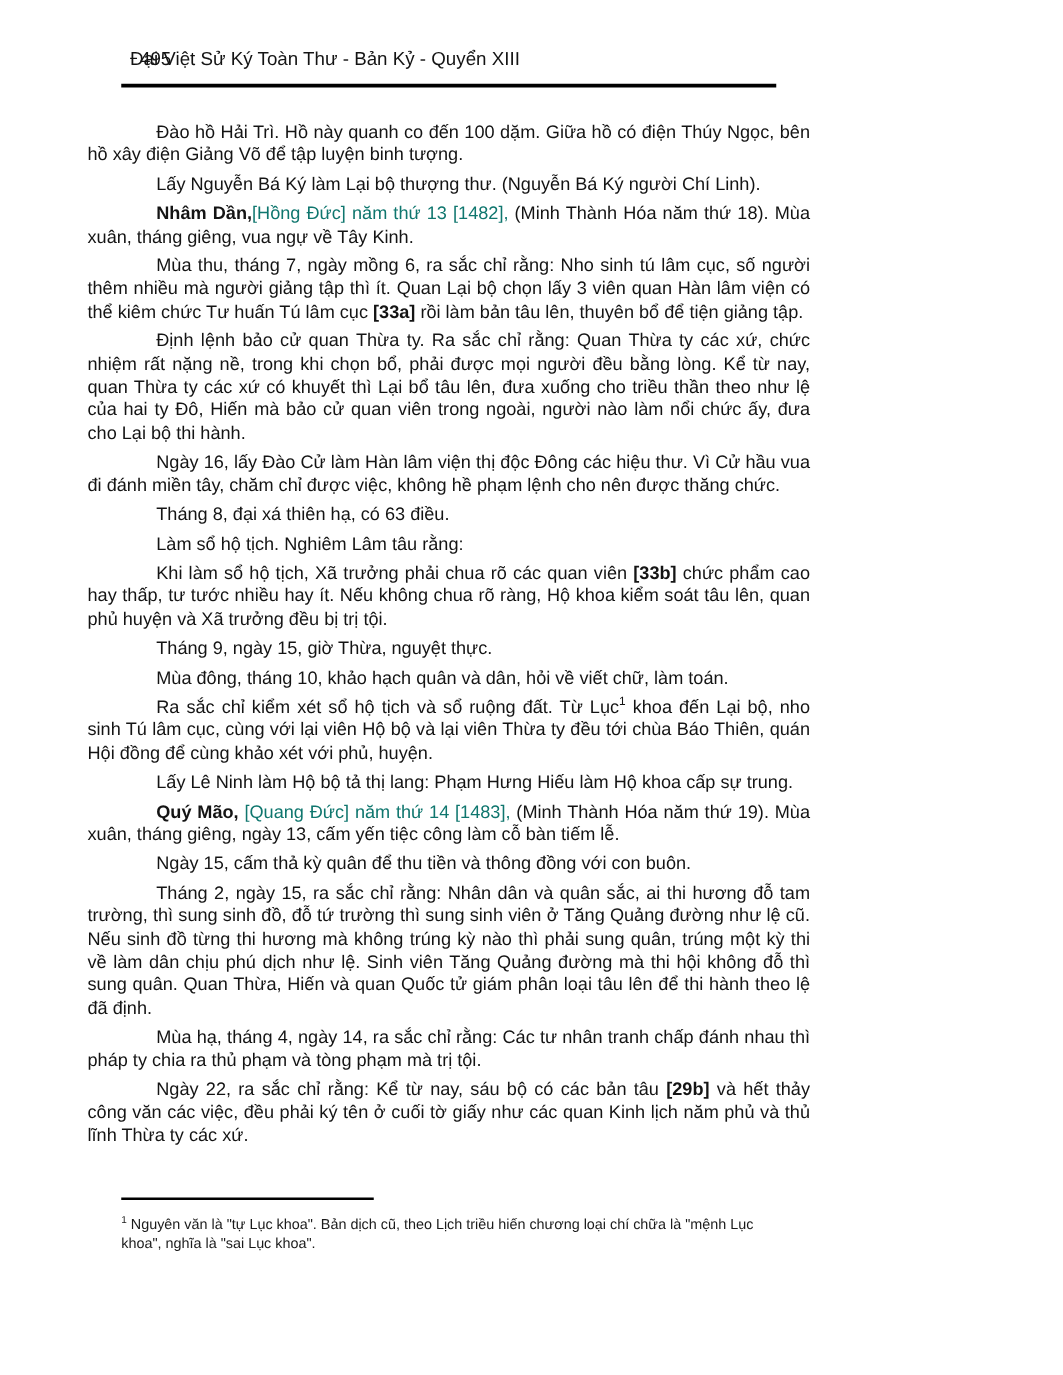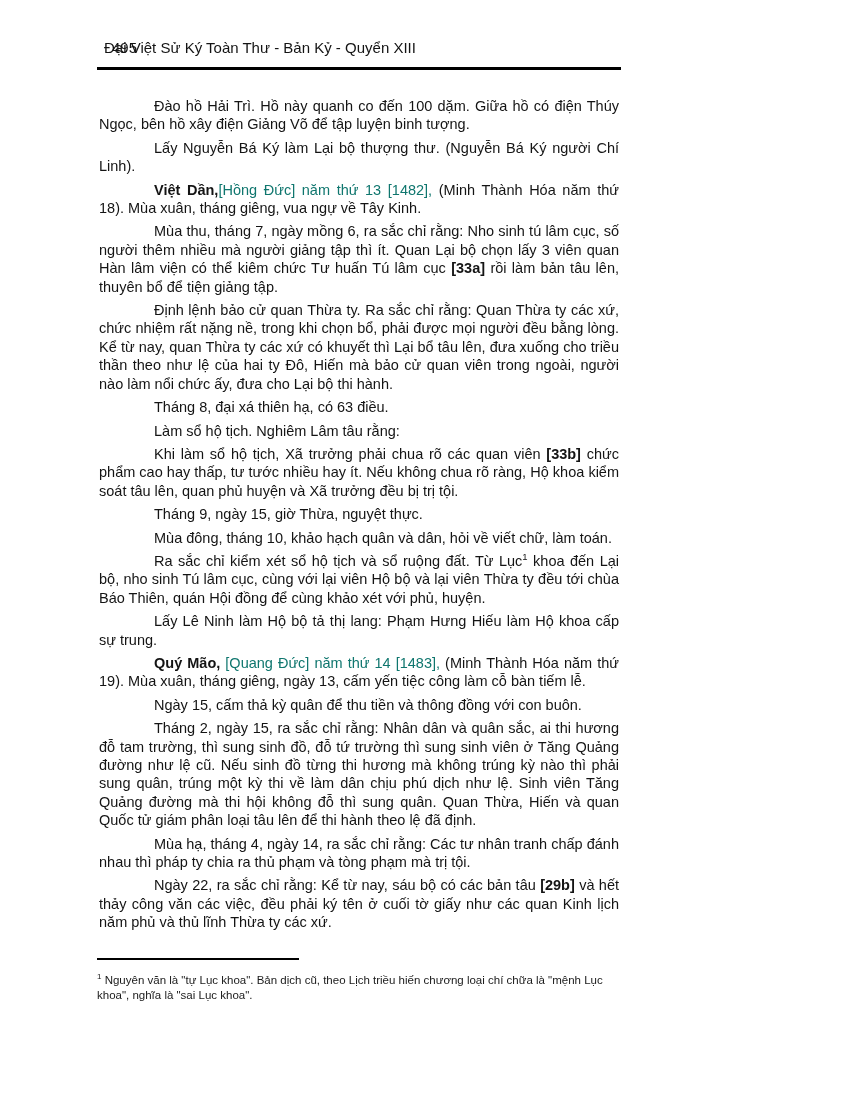--- a/index.html
+++ b/index.html
@@ -19,21 +19,21 @@
   .header-title{
     position:absolute;left:0;right:0;bottom:6px;
     text-align:left;padding-left:104px;
     font-size:15px;color:#141414;white-space:nowrap;
   }
   .header-rule{
     height:3px;background:#000;
     margin:5px 97px 0 97px;
   }
   .body-text{
-    margin:0 99px;
+    margin:0 70px;
     padding-top:8px;
   }
   p.para{
     margin:5px 0 0 0;
     font-size:14.5px;
     line-height:18.4px;
     text-align:justify;
     text-indent:55px;
     color:#141414;
   }
@@ -67,23 +67,24 @@
 
   <div class="header">
     <span class="page-number">495</span>
     <span class="header-title">Đại Việt Sử Ký Toàn Thư - Bản Kỷ - Quyển XIII</span>
   </div>
   <div class="header-rule"></div>
 
   <div class="body-text">
       <p class="para"><span>Đào hồ Hải Trì. Hồ này quanh co đến 100 dặm. Giữa hồ có điện Thúy Ngọc, bên hồ xây điện Giảng Võ để tập luyện binh tượng.</span></p>
       <p class="para"><span>Lấy Nguyễn Bá Ký làm Lại bộ thượng thư. (Nguyễn Bá Ký người Chí Linh).</span></p>
-      <p class="para"><span class="b">Việt Dần,</span><span class="muted">[Hồng Đức] năm thứ 13 [1482],</span><span> (Minh Thành Hóa năm thứ 18). Mùa xuân, tháng giêng, vua ngự về Tây Kinh.</span></p>
+      <p class="para"><span class="b">Nhâm Dần,</span><span class="muted">[Hồng Đức] năm thứ 13 [1482],</span><span> (Minh Thành Hóa năm thứ 18). Mùa xuân, tháng giêng, vua ngự về Tây Kinh.</span></p>
       <p class="para"><span>Mùa thu, tháng 7, ngày mồng 6, ra sắc chỉ rằng: Nho sinh tú lâm cục, số người thêm nhiều mà người giảng tập thì ít. Quan Lại bộ chọn lấy 3 viên quan Hàn lâm viện có thể kiêm chức Tư huấn Tú lâm cục </span><span class="b">[33a]</span><span> rồi làm bản tâu lên, thuyên bổ để tiện giảng tập.</span></p>
       <p class="para"><span>Định lệnh bảo cử quan Thừa ty. Ra sắc chỉ rằng: Quan Thừa ty các xứ, chức nhiệm rất nặng nề, trong khi chọn bổ, phải được mọi người đều bằng lòng. Kể từ nay, quan Thừa ty các xứ có khuyết thì Lại bổ tâu lên, đưa xuống cho triều thần theo như lệ của hai ty Đô, Hiến mà bảo cử quan viên trong ngoài, người nào làm nổi chức ấy, đưa cho Lại bộ thi hành.</span></p>
+      <p class="para"><span>Ngày 16, lấy Đào Cử làm Hàn lâm viện thị độc Đông các hiệu thư. Vì Cử hầu vua đi đánh miền tây, chăm chỉ được việc, không hề phạm lệnh cho nên được thăng chức.</span></p>
       <p class="para"><span>Tháng 8, đại xá thiên hạ, có 63 điều.</span></p>
       <p class="para"><span>Làm sổ hộ tịch. Nghiêm Lâm tâu rằng:</span></p>
       <p class="para"><span>Khi làm sổ hộ tịch, Xã trưởng phải chua rõ các quan viên </span><span class="b">[33b]</span><span> chức phẩm cao hay thấp, tư tước nhiều hay ít. Nếu không chua rõ ràng, Hộ khoa kiểm soát tâu lên, quan phủ huyện và Xã trưởng đều bị trị tội.</span></p>
       <p class="para"><span>Tháng 9, ngày 15, giờ Thừa, nguyệt thực.</span></p>
       <p class="para"><span>Mùa đông, tháng 10, khảo hạch quân và dân, hỏi về viết chữ, làm toán.</span></p>
       <p class="para"><span>Ra sắc chỉ kiểm xét sổ hộ tịch và sổ ruộng đất. Từ Lục</span><sup class="fn-ref">1</sup><span> khoa đến Lại bộ, nho sinh Tú lâm cục, cùng với lại viên Hộ bộ và lại viên Thừa ty đều tới chùa Báo Thiên, quán Hội đồng để cùng khảo xét với phủ, huyện.</span></p>
       <p class="para"><span>Lấy Lê Ninh làm Hộ bộ tả thị lang: Phạm Hưng Hiếu làm Hộ khoa cấp sự trung.</span></p>
       <p class="para"><span class="b">Quý Mão,</span><span class="muted"> [Quang Đức] năm thứ 14 [1483],</span><span> (Minh Thành Hóa năm thứ 19). Mùa xuân, tháng giêng, ngày 13, cấm yến tiệc công làm cỗ bàn tiếm lễ.</span></p>
       <p class="para"><span>Ngày 15, cấm thả kỳ quân để thu tiền và thông đồng với con buôn.</span></p>
       <p class="para"><span>Tháng 2, ngày 15, ra sắc chỉ rằng: Nhân dân và quân sắc, ai thi hương đỗ tam trường, thì sung sinh đồ, đỗ tứ trường thì sung sinh viên ở Tăng Quảng đường như lệ cũ. Nếu sinh đồ từng thi hương mà không trúng kỳ nào thì phải sung quân, trúng một kỳ thi về làm dân chịu phú dịch như lệ. Sinh viên Tăng Quảng đường mà thi hội không đỗ thì sung quân. Quan Thừa, Hiến và quan Quốc tử giám phân loại tâu lên để thi hành theo lệ đã định.</span></p>

